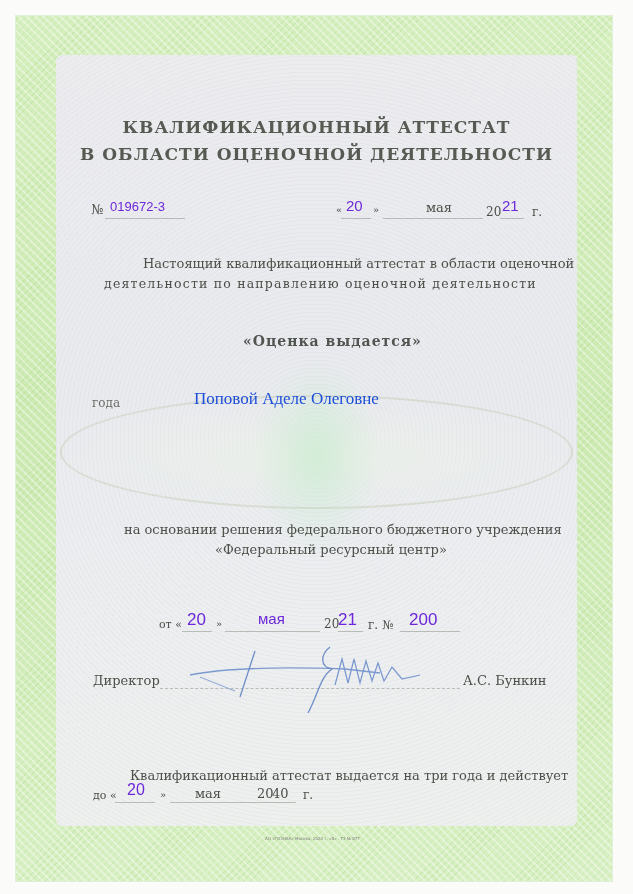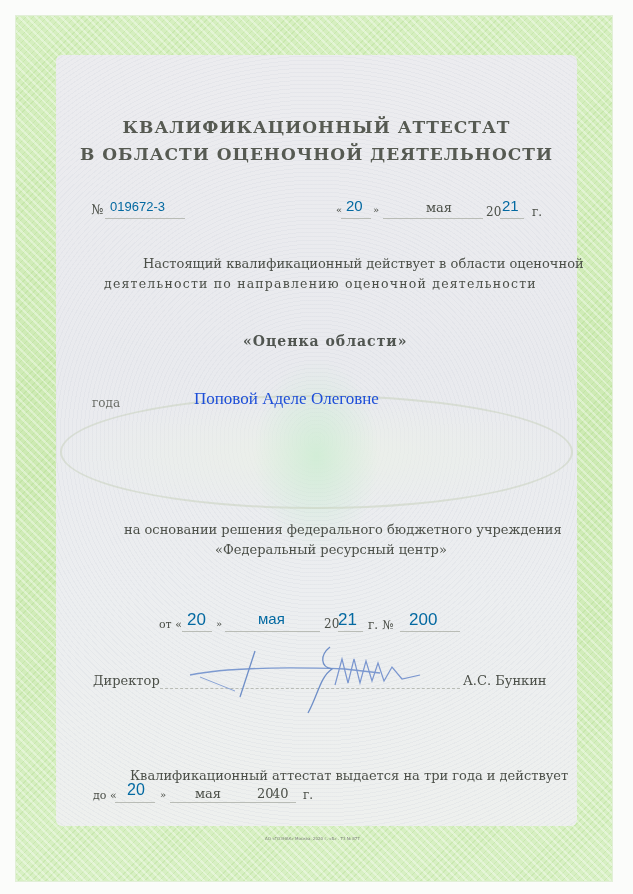--- a/index.html
+++ b/index.html
@@ -35,21 +35,21 @@
       content: ""; position: absolute; left: 4px; right: 4px; top: 340px; height: 110px;
       border-radius: 50%;
       border: 2px solid rgba(200,210,190,0.55);
     }
     .t { position: absolute; white-space: nowrap; }
     .title {
       left: 0; width: 633px; text-align: center; font-weight: bold;
       letter-spacing: 1px; font-size: 17px; color: #565a52;
     }
     .small { font-size: 13px; color: #4b4f48; }
-    .hand { font-family: "Liberation Sans", sans-serif; color: #0369a1; font-size: 15px; }
+    .hand { font-family: "Liberation Sans", sans-serif; color: #6d28d9; font-size: 15px; }
     .line { position: absolute; border-bottom: 1px solid #b9bcb6; height: 0; }
     .sig { position: absolute; left: 170px; top: 645px; width: 290px; height: 70px; }
     .footer-print { position: absolute; left: 265px; top: 836px; font-size: 4px; color: #7a7d78; font-family: "DejaVu Sans", sans-serif; }
   </style>
 </head>
 <body>
 
 <div class="frame">
   <div class="frame-inner"></div>
 </div>
@@ -66,24 +66,24 @@
 <div class="line" style="left:341px; top:218px; width:30px;"></div>
 <div class="t hand" style="left:346px; top:197px;">20</div>
 <div class="t small" style="left:373px; top:204px; font-size:10px;">»</div>
 <div class="line" style="left:383px; top:218px; width:100px;"></div>
 <div class="t small" style="left:426px; top:200px;">мая</div>
 <div class="t small" style="left:486px; top:205px; font-size:12px;">20</div>
 <div class="line" style="left:500px; top:218px; width:24px;"></div>
 <div class="t hand" style="left:502px; top:197px;">21</div>
 <div class="t small" style="left:532px; top:205px; font-size:12px;">г.</div>
 
-<div class="t small" style="left:143px; top:256px;">Настоящий квалификационный действует в области оценочной</div>
+<div class="t small" style="left:143px; top:256px;">Настоящий квалификационный аттестат в области оценочной</div>
 <div class="t small" style="left:104px; top:276px; letter-spacing:1.2px; font-size:12.5px;">деятельности по направлению оценочной деятельности</div>
 
-<div class="t" style="left:243px; top:333px; font-weight:bold; font-size:14px; letter-spacing:1px; color:#505550;">«Оценка области»</div>
+<div class="t" style="left:243px; top:333px; font-weight:bold; font-size:14px; letter-spacing:1px; color:#505550;">«Оценка выдается»</div>
 
 <div class="t small" style="left:92px; top:396px; font-size:12px; color:#6a6d67;">года</div>
 <div class="t" style="left:194px; top:389px; font-family:'Liberation Serif', serif; font-size:17px; color:#1d4ed8;">Поповой Аделе Олеговне</div>
 
 <div class="t small" style="left:124px; top:522px;">на основании решения федерального бюджетного учреждения</div>
 <div class="t small" style="left:215px; top:542px;">«Федеральный ресурсный центр»</div>
 
 <div class="t small" style="left:159px; top:618px; font-size:11px;">от «</div>
 <div class="line" style="left:182px; top:631px; width:30px;"></div>
 <div class="t hand" style="left:187px; top:610px; font-size:17px;">20</div>

